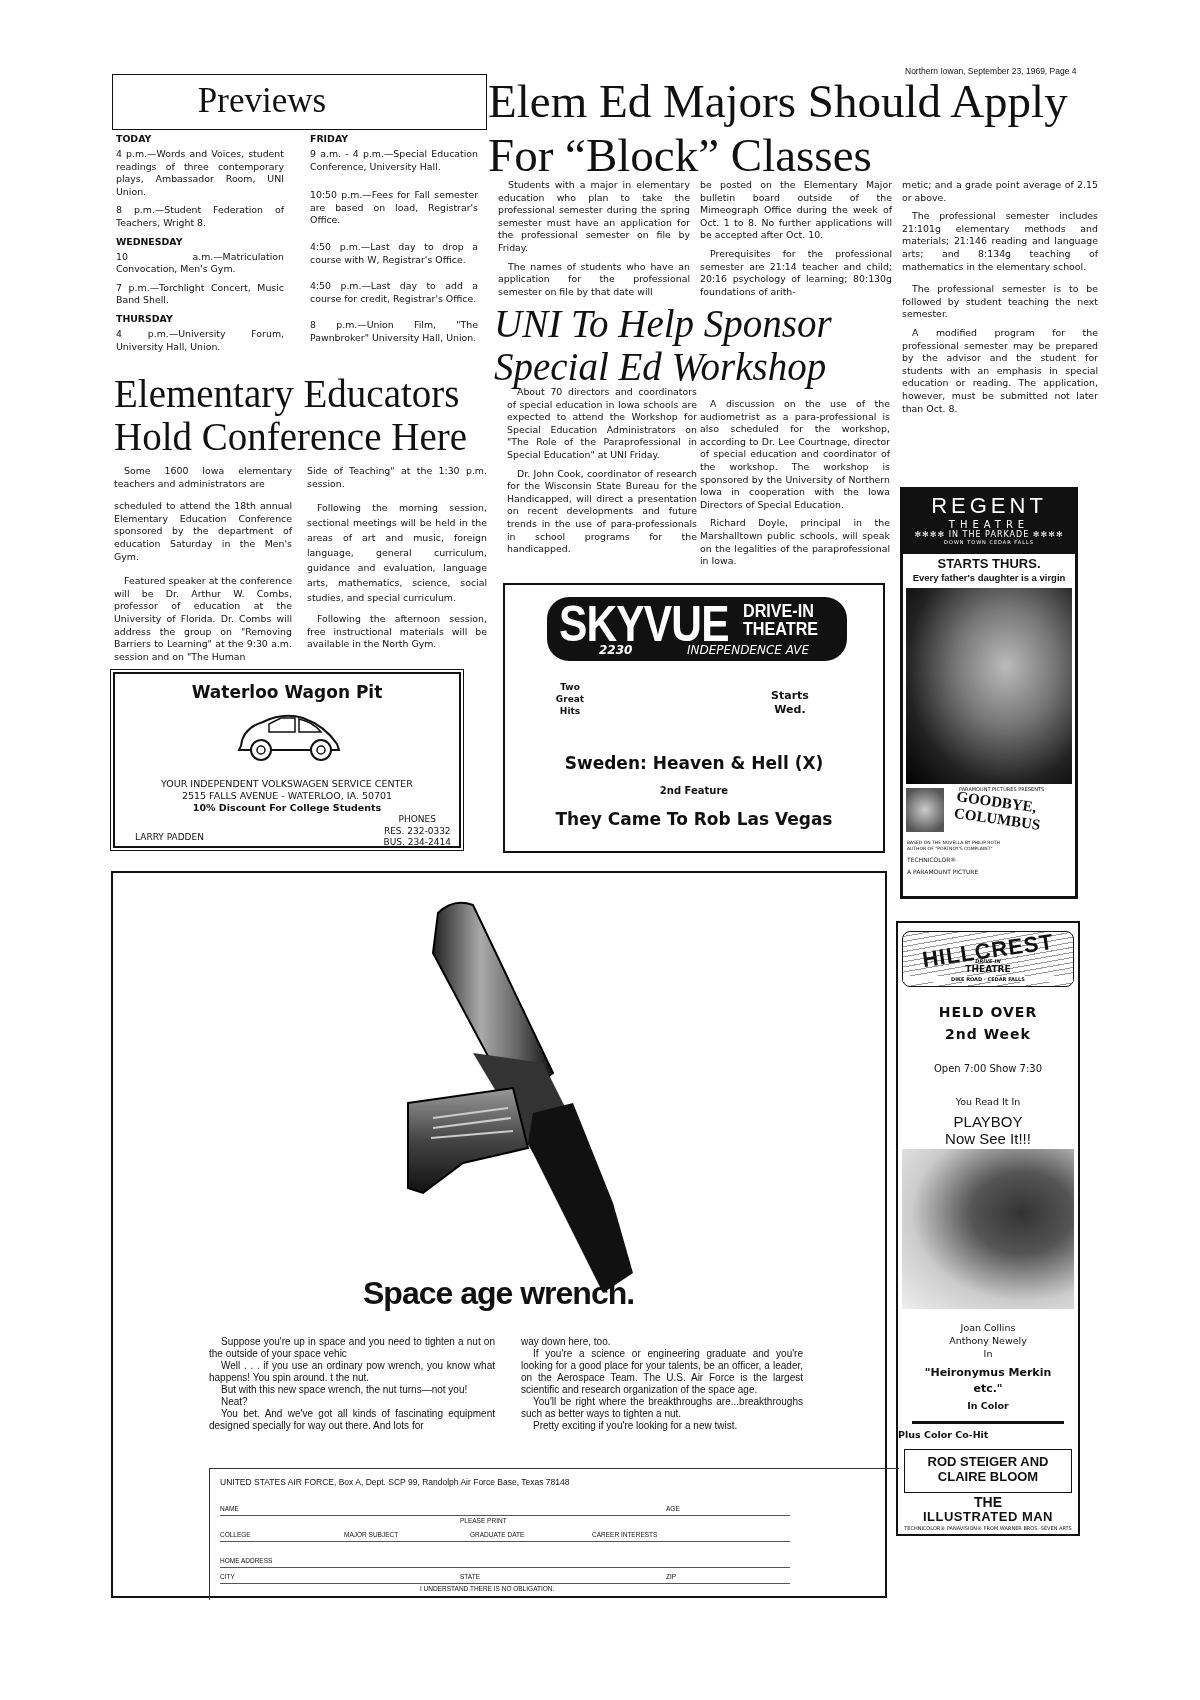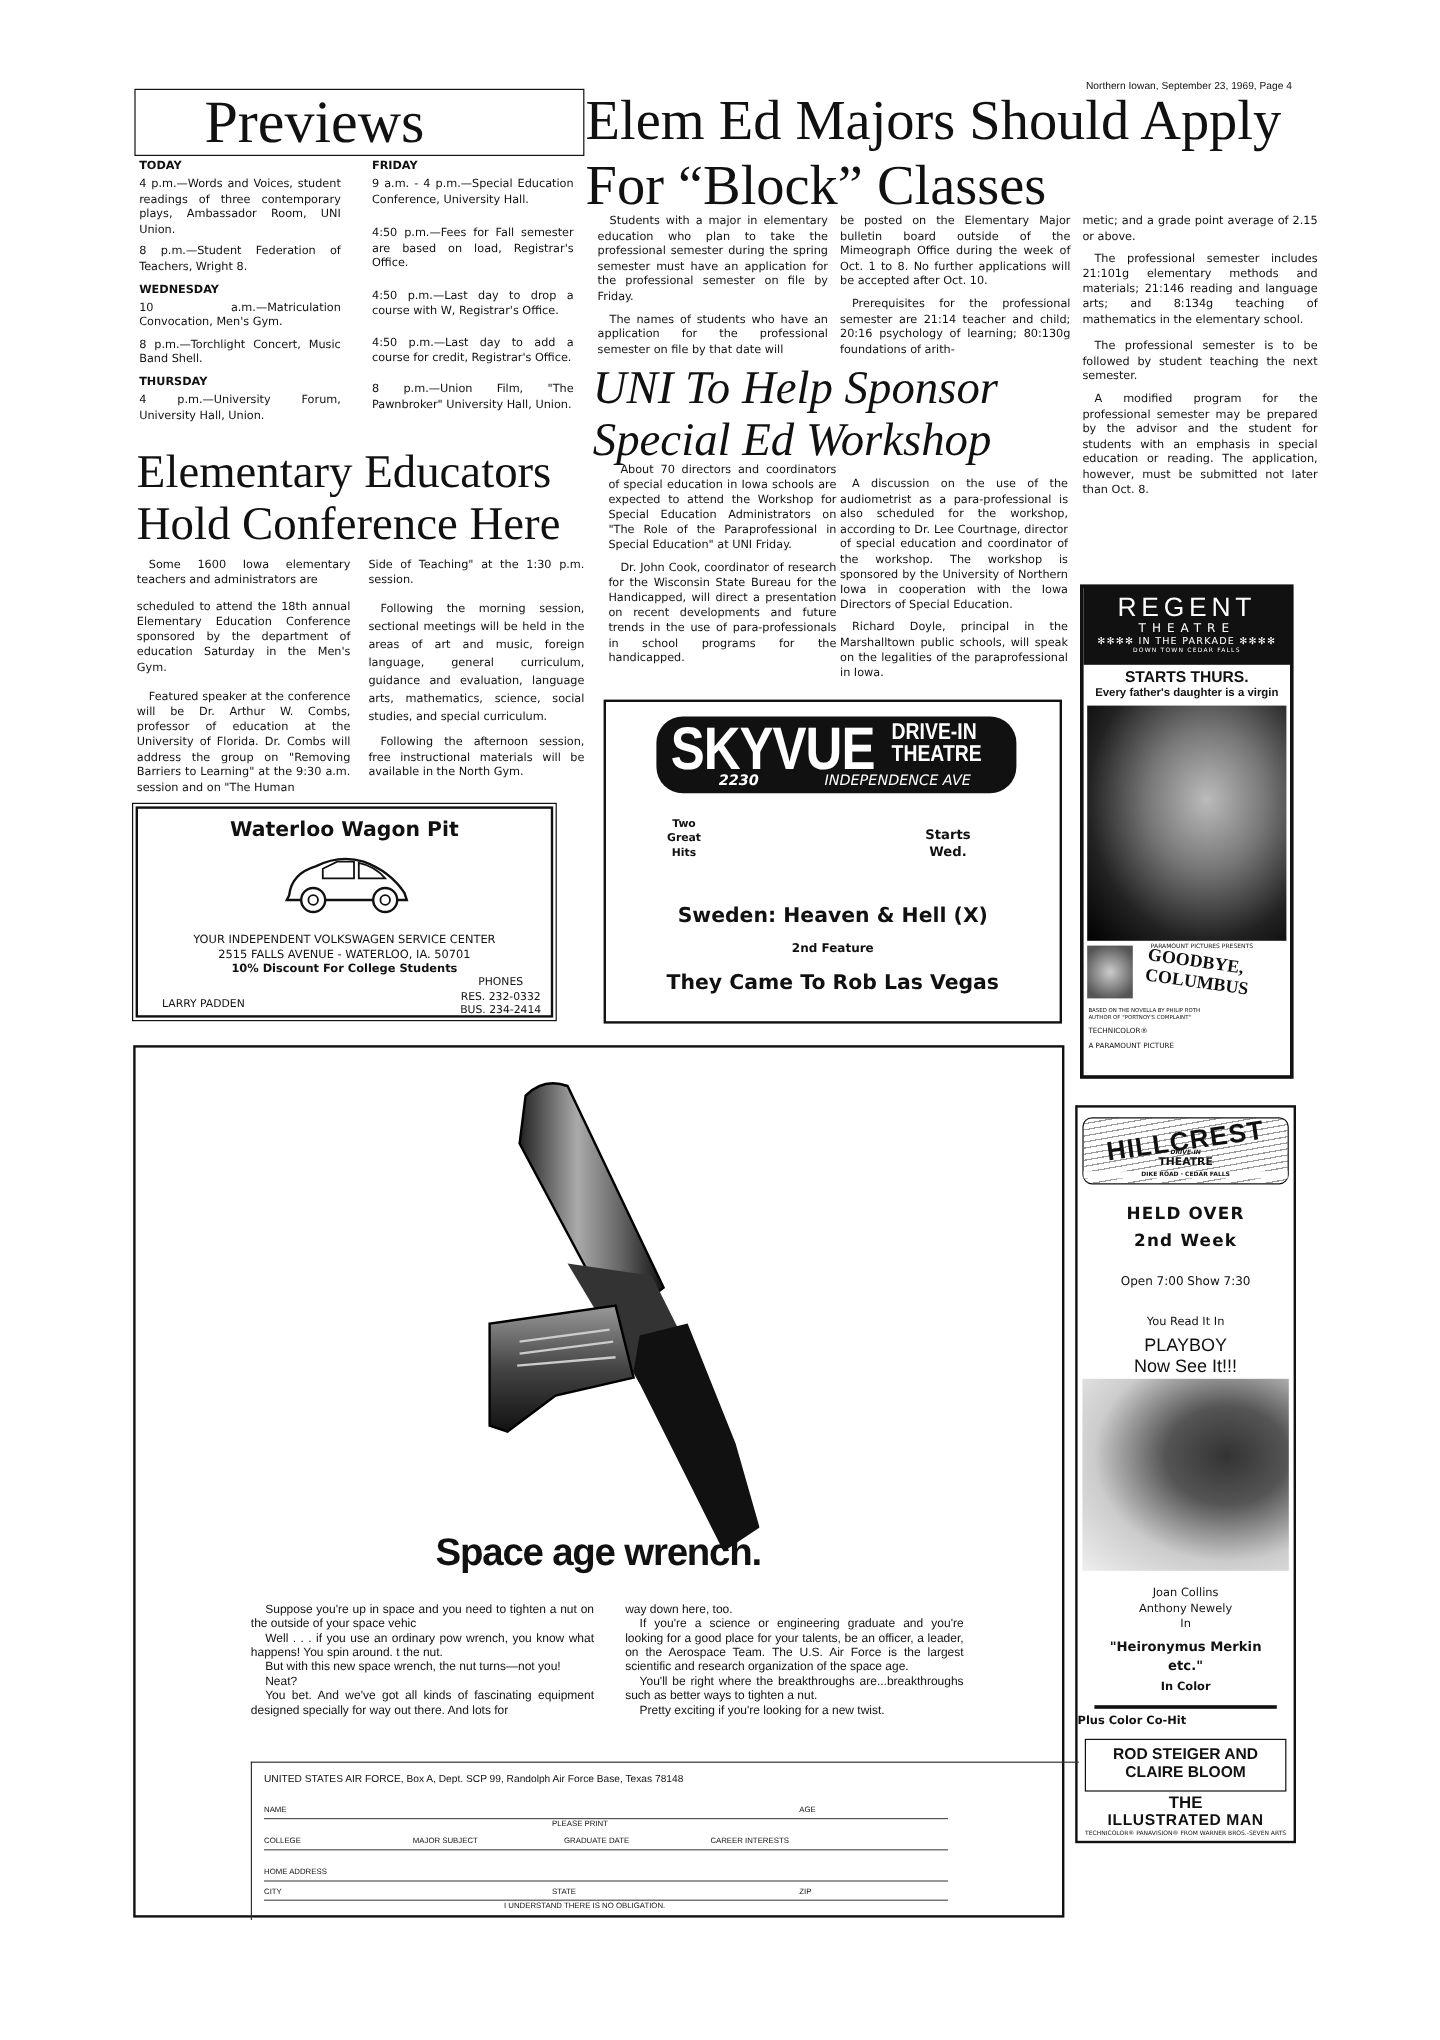--- a/index.html
+++ b/index.html
@@ -11,21 +11,21 @@
   .body-text p { margin-bottom: 6px; text-indent: 10px; }
   .body-text p.noind { text-indent: 0; }
   .daylabel { font-weight: bold; font-size: 9.4px; margin: 6px 0 4px 0; }
   .ev { font-size: 9.4px; line-height: 12.6px; margin-bottom: 6px; text-align: justify; }
 
   
   #folio { left: 905px; top: 66px; font-size: 8.5px; font-family: "Liberation Sans", sans-serif; }
 
   
   #previews-box { left: 112px; top: 74px; width: 375px; height: 56px; border: 1.5px solid #111; }
-  #previews-title { left: 112px; top: 72px; width: 300px; text-align: center; font-size: 50px; line-height: 58px; }
+  #previews-title { left: 112px; top: 72px; width: 300px; text-align: center; font-size: 35px; line-height: 58px; }
   #prev-col1 { left: 116px; top: 133px; width: 168px; }
   #prev-col2 { left: 310px; top: 133px; width: 168px; }
 
   
   #ee-head { left: 114px; top: 372px; width: 380px; font-size: 39px; line-height: 43px; }
   #ee-col1 { left: 114px; top: 465px; width: 178px; }
   #ee-col2 { left: 307px; top: 465px; width: 180px; }
 
   
   #wagon-ad { left: 113px; top: 672px; width: 348px; height: 176px; border: 2px solid #111; outline: 1px solid #111; outline-offset: 2px; }
@@ -123,28 +123,28 @@
 
 <div id="previews-box" class="abs"></div>
 <div id="previews-title" class="abs serif">Previews</div>
 
 <div id="prev-col1" class="abs">
   <div class="daylabel" style="margin-top:0">TODAY</div>
   <div class="ev">4 p.m.—Words and Voices, student readings of three contemporary plays, Ambassador Room, UNI Union.</div>
   <div class="ev">8 p.m.—Student Federation of Teachers, Wright 8.</div>
   <div class="daylabel">WEDNESDAY</div>
   <div class="ev">10 a.m.—Matriculation Convocation, Men's Gym.</div>
-  <div class="ev">8 p.m.—Torchlight Concert, Music Band Shell.</div>
+  <div class="ev">7 p.m.—Torchlight Concert, Music Band Shell.</div>
   <div class="daylabel">THURSDAY</div>
   <div class="ev">4 p.m.—University Forum, University Hall, Union.</div>
 </div>
 <div id="prev-col2" class="abs">
   <div class="daylabel" style="margin-top:0">FRIDAY</div>
   <div class="ev" style="margin-bottom:16px">9 a.m. - 4 p.m.—Special Education Conference, University Hall.</div>
-  <div class="ev" style="margin-bottom:14px">4:50 p.m.—Fees for Fall semester are based on load, Registrar's Office.</div>
+  <div class="ev" style="margin-bottom:14px">10:50 p.m.—Fees for Fall semester are based on load, Registrar's Office.</div>
   <div class="ev" style="margin-bottom:14px">4:50 p.m.—Last day to drop a course with W, Registrar's Office.</div>
   <div class="ev" style="margin-bottom:14px">4:50 p.m.—Last day to add a course for credit, Registrar's Office.</div>
   <div class="ev">8 p.m.—Union Film, "The Pawnbroker" University Hall, Union.</div>
 </div>
 
 <div id="ee-head" class="abs serif">Elementary Educators Hold Conference Here</div>
 <div id="ee-col1" class="abs body-text">
   <p>Some 1600 Iowa elementary teachers and administrators are</p>
   <p class="noind" style="margin-top:10px">scheduled to attend the 18th annual Elementary Education Conference sponsored by the department of education Saturday in the Men's Gym.</p>
   <p style="margin-top:12px">Featured speaker at the conference will be Dr. Arthur W. Combs, professor of education at the University of Florida. Dr. Combs will address the group on "Removing Barriers to Learning" at the 9:30 a.m. session and on "The Human</p>

